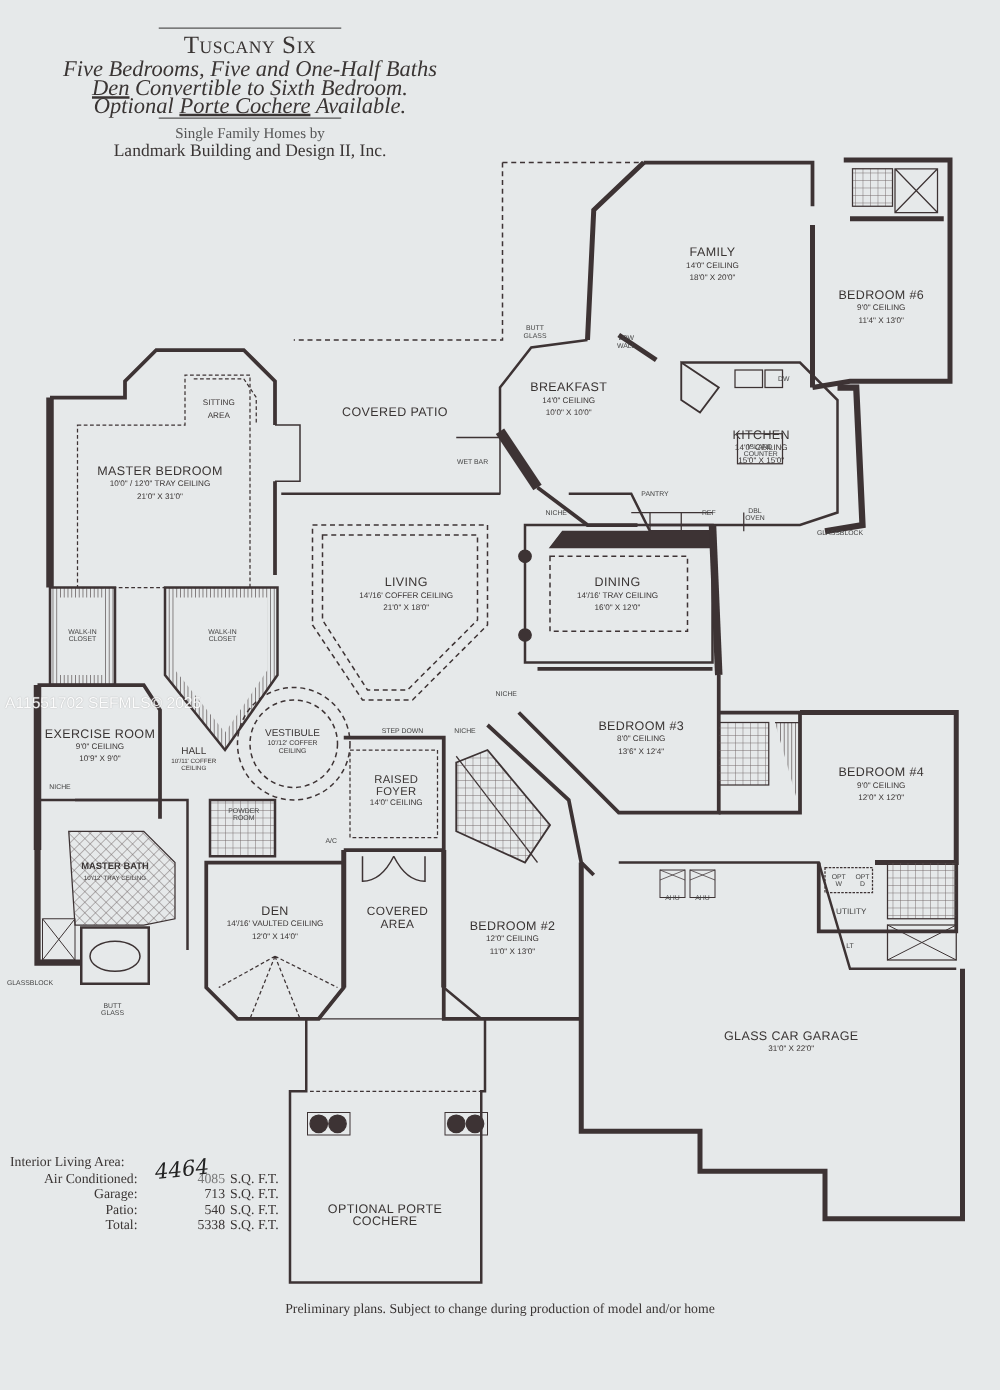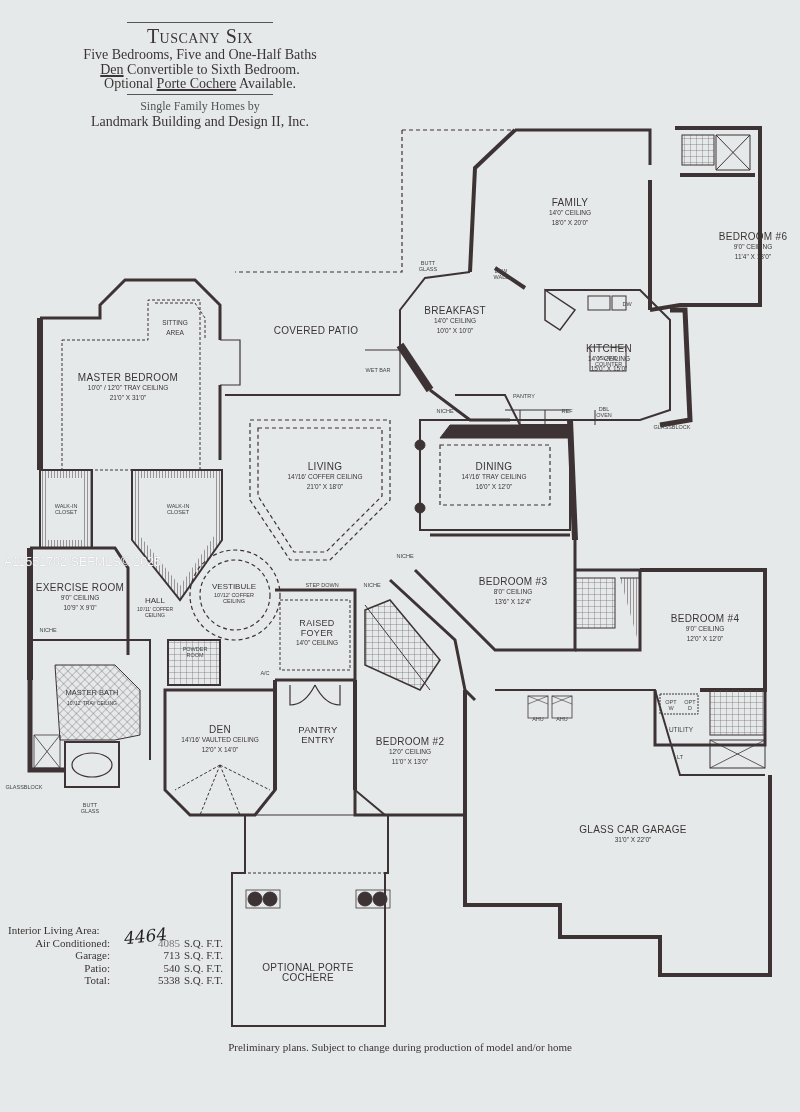--- a/index.html
+++ b/index.html
@@ -1,21 +1,21 @@
 <!DOCTYPE html>
 <html><head>
 <meta charset="utf-8">
 <style>
   html,body{margin:0;padding:0;}
   body{width:800px;height:1112px;background:#e6e9ea;position:relative;overflow:hidden;font-family:"Liberation Sans",sans-serif;color:#3a3534;}
   .serif{font-family:"Liberation Serif","DejaVu Serif",serif;}
   .header{position:absolute;left:20px;top:22px;width:360px;text-align:center;}
   .rule{height:1px;background:#555;margin:0 auto;width:150px;}
   .title{font-size:20px;letter-spacing:0.5px;margin:2px 0 0;font-variant:small-caps;}
-  .desc{font-size:14px;line-height:14.5px;}
+  .desc{font-size:18px;line-height:14.5px;font-style:italic;}
   .builder1{font-size:12px;margin-top:4px;color:#555;}
   .builder2{font-size:14px;}
   .u{text-decoration:underline;text-decoration-thickness:2px;}
   svg#plan{position:absolute;left:0;top:0;}
   .lbl{position:absolute;text-align:center;font-size:9px;line-height:10px;white-space:nowrap;transform:translateX(-50%);}
   .lbl .n{font-size:10px;letter-spacing:0.3px;}
   .lbl .s{font-size:6.5px;}
   .tiny{position:absolute;font-size:5.5px;line-height:6px;text-align:center;transform:translateX(-50%);white-space:nowrap;color:#444;}
   .area{position:absolute;left:8px;top:924px;font-size:11px;line-height:12.5px;}
   .area .row{display:flex;}
@@ -170,21 +170,21 @@
     <rect x="552" y="696" width="20" height="22" stroke-width="0.8"></rect>
     <path d="M528 696 L548 704 M548 696 L528 704 M552 696 L572 704 M572 696 L552 704" stroke-width="0.6"></path>
   </g>
 </svg>
 
 <div class="lbl" style="left:570px;top:198px;">
   <div class="n">FAMILY</div>
   <div class="s">14'0" CEILING</div>
   <div class="s">18'0" X 20'0"</div>
 </div>
-<div class="lbl" style="left:705px;top:232px;margin-left:48px;">
+<div class="lbl" style="left:705px;top:232px;">
   <div class="n">BEDROOM #6</div>
   <div class="s">9'0" CEILING</div>
   <div class="s">11'4" X 13'0"</div>
 </div>
 <div class="lbl" style="left:455px;top:306px;">
   <div class="n">BREAKFAST</div>
   <div class="s">14'0" CEILING</div>
   <div class="s">10'0" X 10'0"</div>
 </div>
 <div class="lbl" style="left:609px;top:320px;margin-top:24px;">
@@ -237,30 +237,30 @@
   <div class="s">8'0" CEILING</div>
   <div class="s">13'6" X 12'4"</div>
 </div>
 <div class="lbl" style="left:705px;top:614px;">
   <div class="n">BEDROOM #4</div>
   <div class="s">9'0" CEILING</div>
   <div class="s">12'0" X 12'0"</div>
 </div>
 <div class="tiny" style="left:195px;top:646px;width:36px;white-space:normal;">POWDER ROOM</div>
 <div class="lbl" style="left:92px;top:688px;">
-  <div class="s" style="font-size:7.5px;">MASTER BATH</div>
+  <div class="s" style="font-size:7.5px;font-weight:bold;">MASTER BATH</div>
   <div class="s" style="font-size:5px;">10'/12' TRAY CEILING</div>
 </div>
 <div class="lbl" style="left:220px;top:725px;">
   <div class="n">DEN</div>
   <div class="s">14'/16' VAULTED CEILING</div>
   <div class="s">12'0" X 14'0"</div>
 </div>
 <div class="lbl" style="left:318px;top:725px;width:60px;white-space:normal;">
-  <div class="n" style="font-size:9.5px;">PANTRY ENTRY</div>
+  <div class="n" style="font-size:9.5px;">COVERED AREA</div>
 </div>
 <div class="lbl" style="left:410px;top:737px;">
   <div class="n">BEDROOM #2</div>
   <div class="s">12'0" CEILING</div>
   <div class="s">11'0" X 13'0"</div>
 </div>
 <div class="tiny" style="left:681px;top:727px;font-size:6.5px;">UTILITY</div>
 <div class="lbl" style="left:633px;top:825px;">
   <div class="n">GLASS CAR GARAGE</div>
   <div class="s">31'0" X 22'0"</div>

